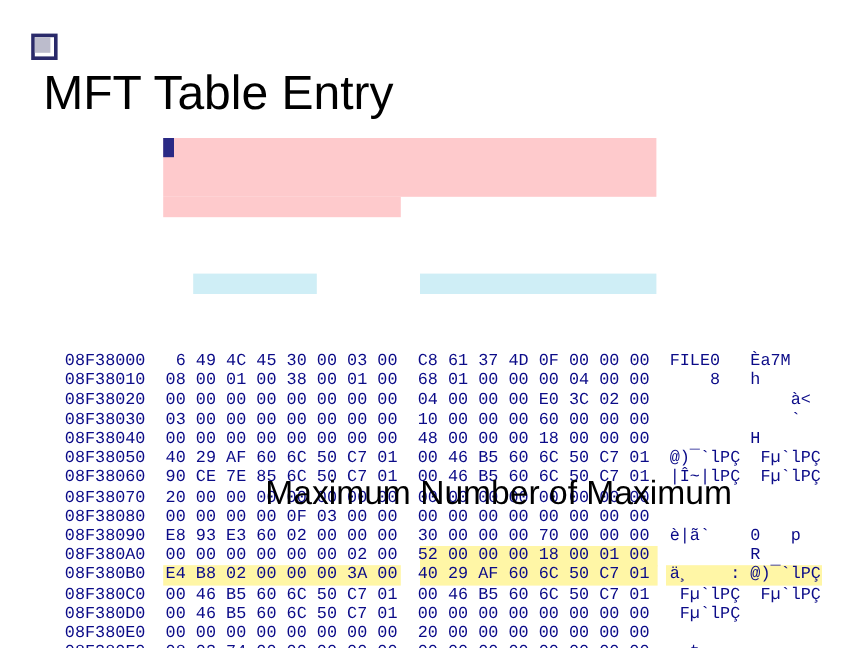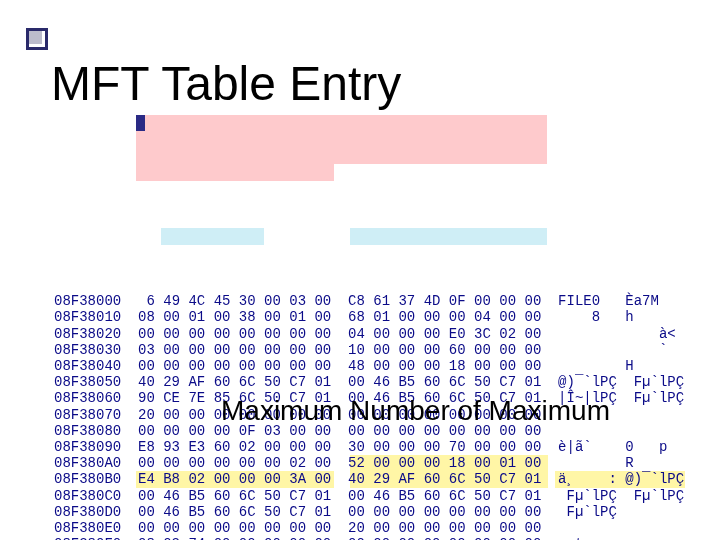--- a/index.html
+++ b/index.html
@@ -25,22 +25,22 @@
     position: absolute;
     top: 31px;
     left: 29px;
     width: 13px;
     height: 13px;
     background: #bcbccc;
   }
   .title {
     position: absolute;
     top: 56px;
-    left: 51px;
-    font-size: 48px;
+    left: 36px;
+    font-size: 40px;
     letter-spacing: 0px;
     color: #000;
   }
   .hex-area {
     position: absolute;
     top: 115px;
     left: 54px;
     font-family: "Courier New", monospace;
     font-size: 14px;
     line-height: 16.2px;

